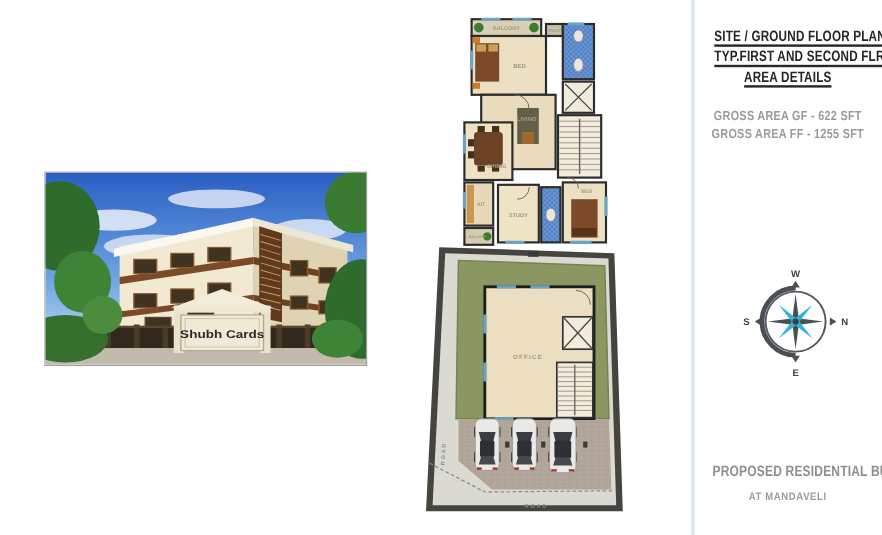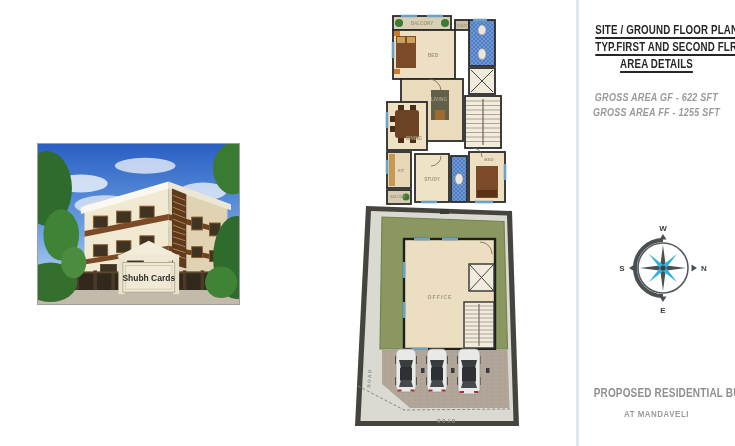--- a/index.html
+++ b/index.html
@@ -1,33 +1,33 @@
 <!DOCTYPE html>
 <html><head>
 <meta charset="utf-8">
 <style>
   html,body{margin:0;padding:0;background:#ffffff;}
   #stage{position:relative;width:735px;height:446px;background:#ffffff;overflow:hidden;
          font-family:"Liberation Sans", sans-serif;}
   .abs{position:absolute;}
 
   
-  #photo{left:37px;top:143px;width:203px;height:162px;border:1px solid #9f9f9f;box-sizing:border-box;}
+  #photo{left:37px;top:143px;width:269px;height:162px;border:1px solid #9f9f9f;box-sizing:border-box;}
   #photo svg{display:block;width:100%;height:100%;}
 
   
   #divider{left:576px;top:0;width:3px;height:446px;background:#d9e7f2;}
 
   
   #title-block{left:578px;top:22px;width:157px;text-align:center;}
   .h-wrap{transform:scaleX(0.78);transform-origin:50% 0;white-space:nowrap;}
   .h-line{font-size:12.5px;font-weight:bold;color:#262626;letter-spacing:.2px;
           line-height:17px;text-decoration:underline;text-underline-offset:3px;
           text-decoration-thickness:1.5px;}
-  #area-block{left:578px;top:90px;width:157px;text-align:center;font-style:italic;}
+  #area-block{left:578px;top:90px;width:157px;text-align:center;}
   .a-wrap{transform:scaleX(0.82);transform-origin:50% 0;white-space:nowrap;}
   .a-line{font-size:11px;font-weight:bold;color:#9a9a9a;letter-spacing:.3px;line-height:15px;}
 
   #footer-block{left:578px;top:386px;width:157px;text-align:center;}
   .f1{font-size:12.5px;font-weight:bold;color:#8f8f8f;white-space:nowrap;
       transform:scaleX(0.80);transform-origin:50% 0;letter-spacing:.2px;}
   .f2{margin-top:9px;font-size:9px;font-weight:bold;color:#9b9b9b;white-space:nowrap;
       transform:scaleX(0.88);transform-origin:50% 0;letter-spacing:.6px;}
 
   

